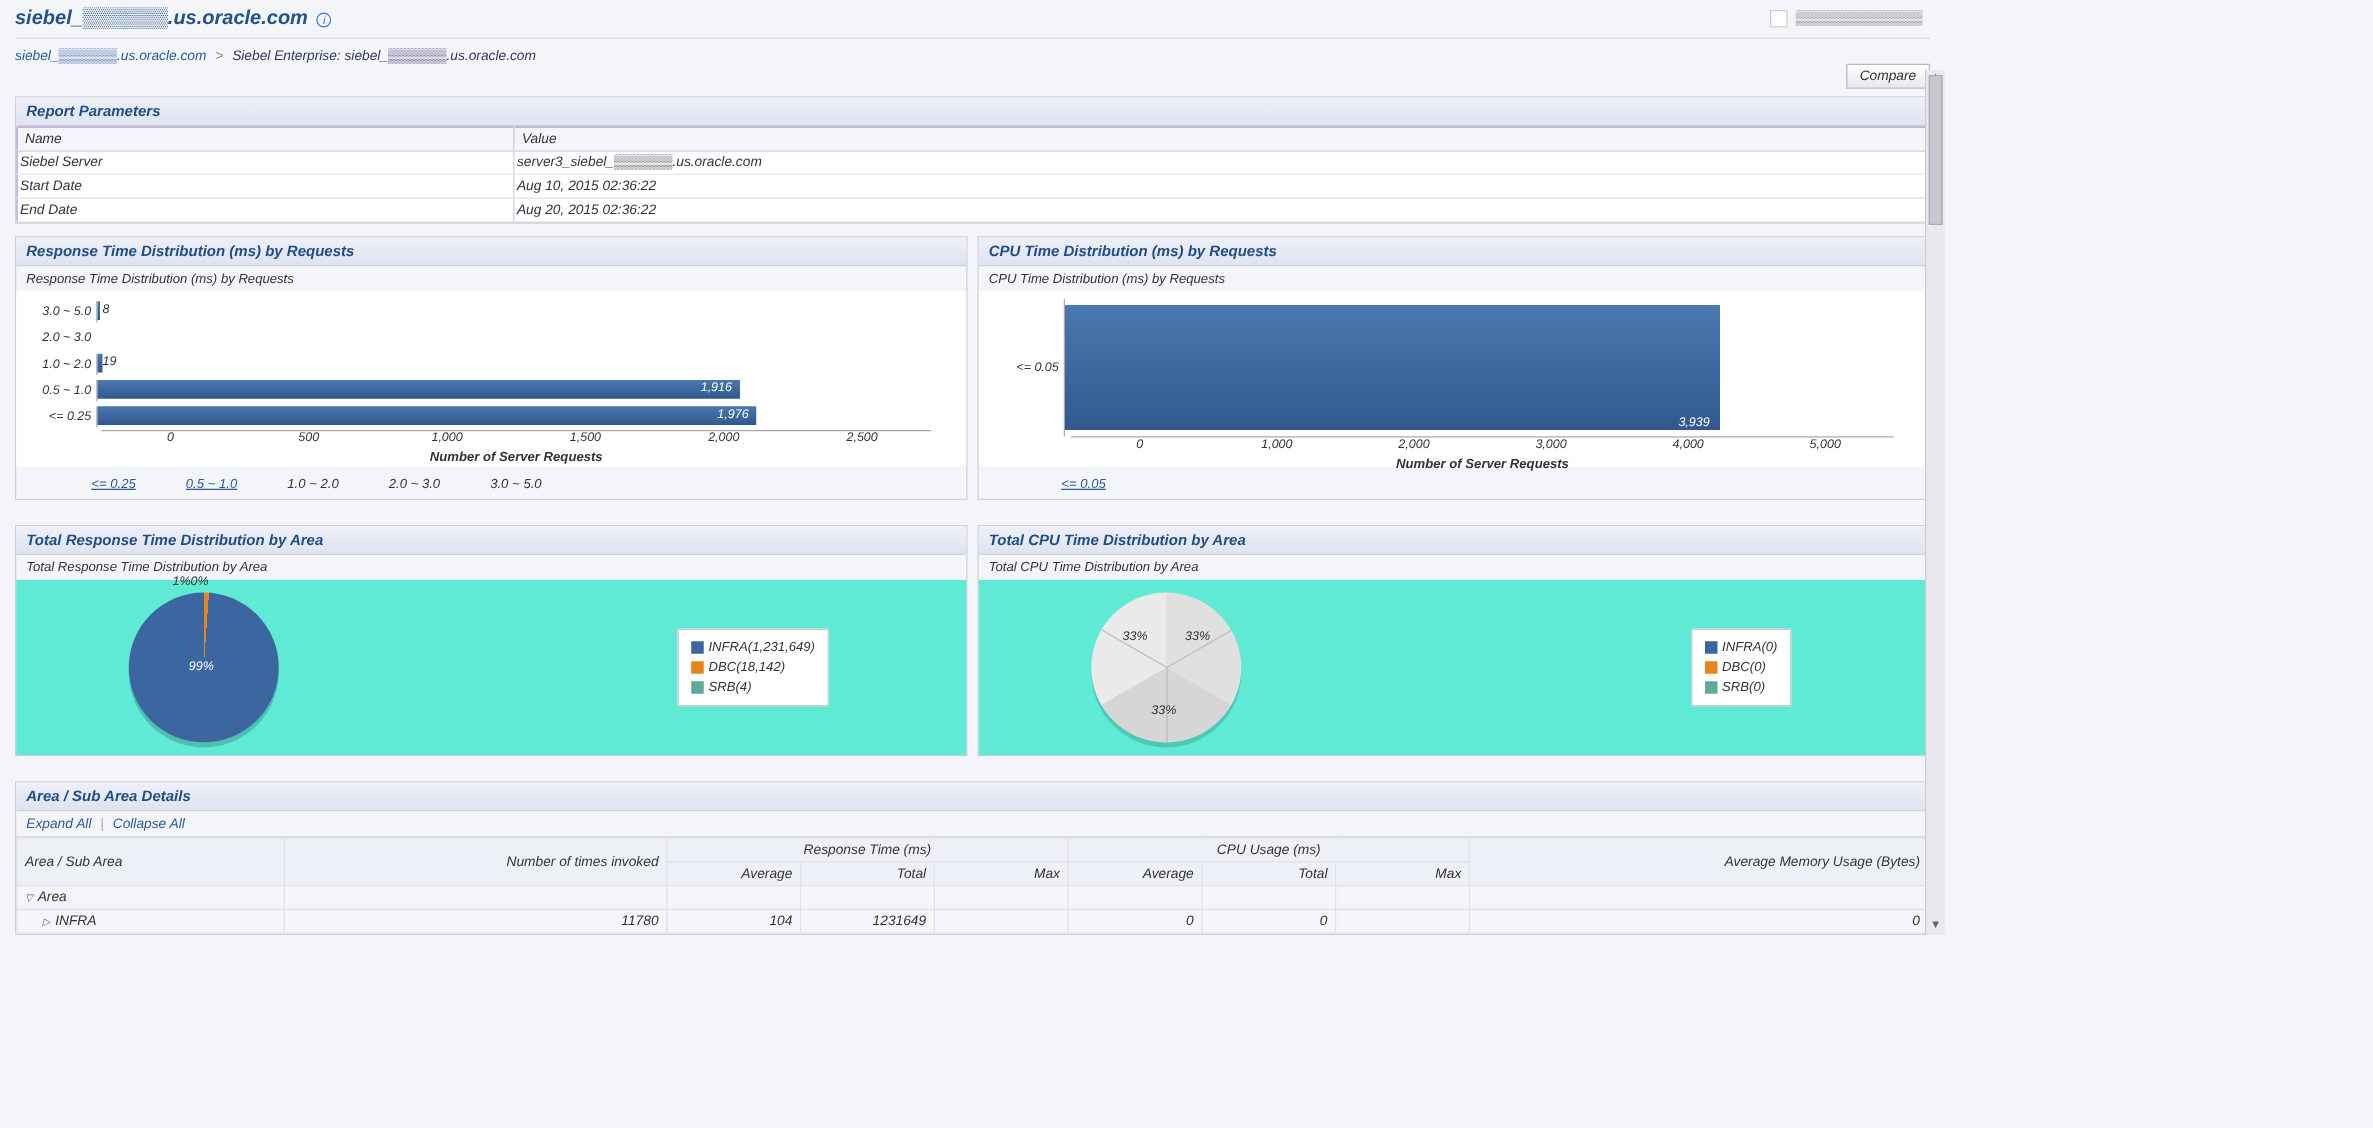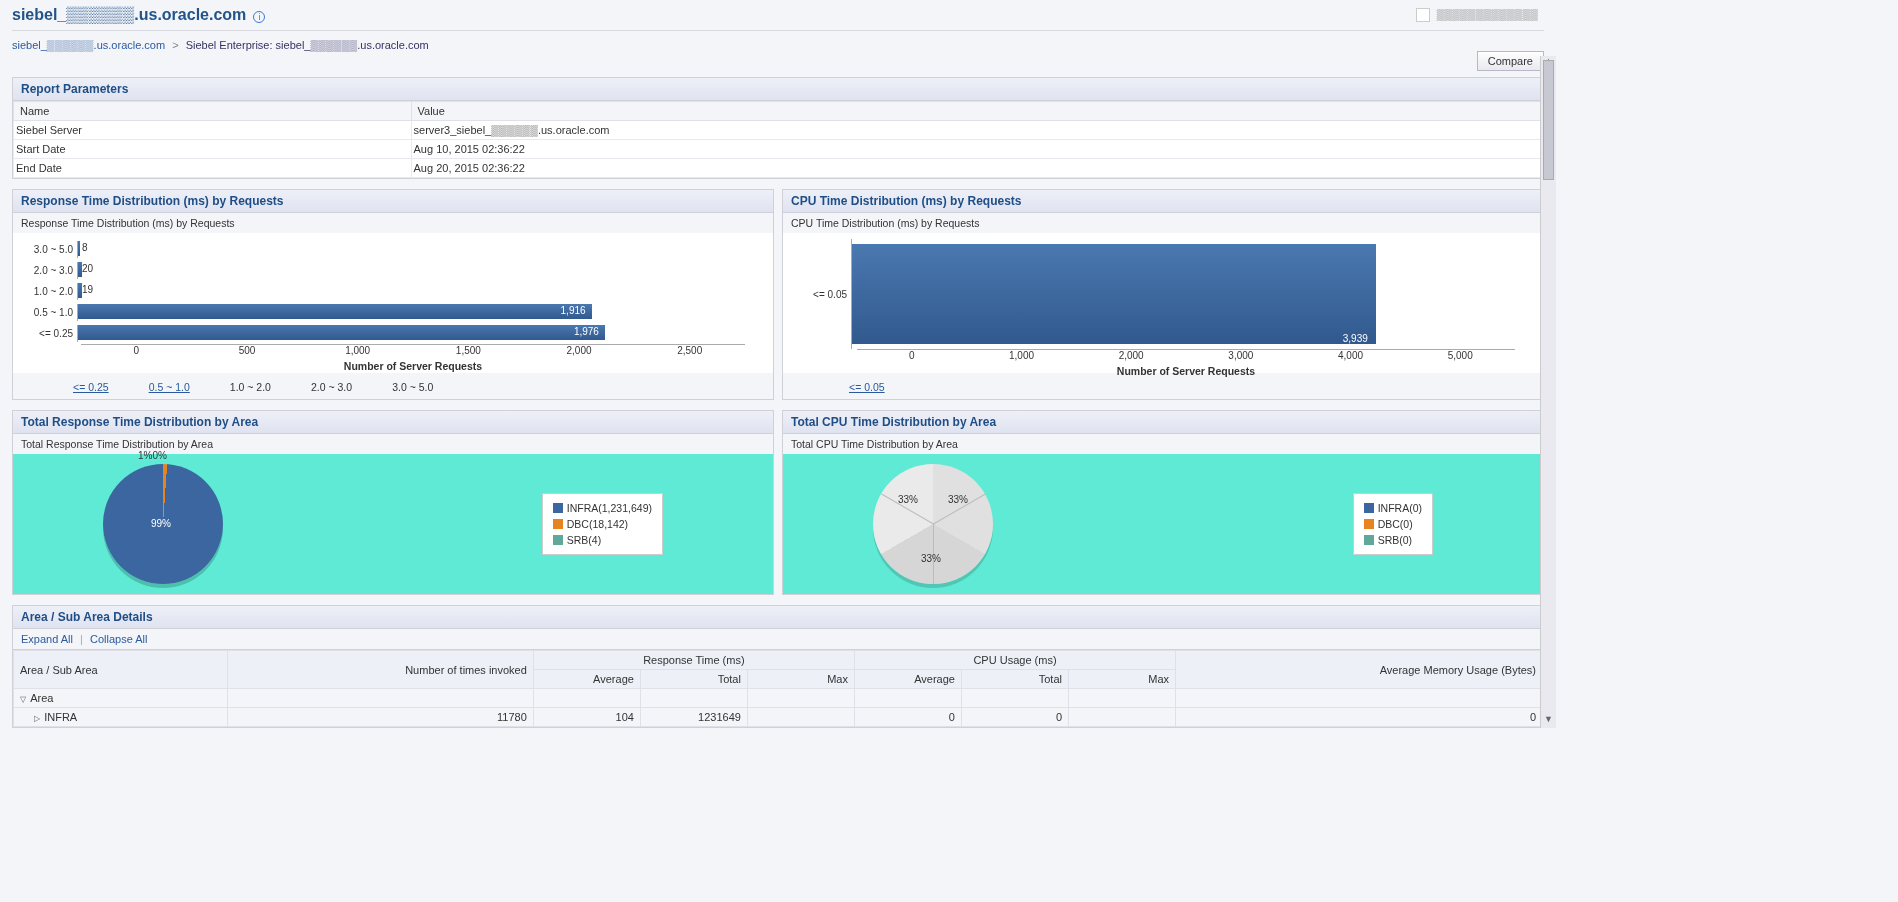--- a/index.html
+++ b/index.html
@@ -1,17 +1,17 @@
 <!DOCTYPE html>
 <html><head>
 <meta charset="utf-8">
 <style>
 * { box-sizing: border-box; margin: 0; padding: 0; }
 body { font-family: Arial, sans-serif; font-size: 11px; background: #f4f5f9; color: #333; overflow-x: hidden; }
-.page { width: 1556px; position: relative; }
+.page { width: 1556px; position: relative; font-style: italic; }
 .top-title { padding: 6px 12px 4px 12px; }
 .top-title .hostname { font-size: 16px; font-weight: bold; color: #22538a; display: inline-block; }
 .top-title .info-icon { display:inline-block; width:12px;height:12px; border:1px solid #3a7bd5; border-radius:50%; color:#3a7bd5; font-size:9px; text-align:center; line-height:10px; vertical-align:middle; margin-left:4px;}
 .top-right-link { position:absolute; right:18px; top:8px; font-size:11px; color:#666; }
 .top-right-link .doc-icon { display:inline-block; width:14px; height:14px; background:#fff; border:1px solid #ccc; margin-right:4px; vertical-align:middle;}
 .divider { border-top:1px solid #d9d9e0; margin:2px 12px;}
 .tab-row { padding:4px 12px; }
 .tab-pill { display:inline-block; background:#fff; border:1px solid #d0d0d8; border-radius:3px; padding:4px 10px; font-size:11px; color:#333;}
 .tab-pill .radio-dot{ display:inline-block; width:10px;height:10px;border:1px solid #3a7bd5;border-radius:50%;margin-right:6px;vertical-align:middle;position:relative;}
 .tab-pill .radio-dot::after{content:"";position:absolute;top:1px;left:1px;width:6px;height:6px;background:#3a7bd5;border-radius:50%;}
@@ -21,21 +21,21 @@
 .breadcrumb .sep{ color:#888; margin:0 4px;}
 .report-title { padding:2px 12px 8px 12px; font-size:13px; font-weight:bold; color:#1f4e87;}
 .compare-bar { text-align:right; padding:0 12px 6px 0;}
 .compare-btn { display:inline-block; background:linear-gradient(#fff,#e8e8ef); border:1px solid #b8b8c6; padding:3px 10px; font-size:11px; color:#333; cursor:pointer;}
 .section-panel { margin: 0 12px 10px 12px; border:1px solid #d0d0d8;}
 .section-header { background:linear-gradient(#eef0f8,#dfe3f0); padding:4px 8px; font-size:12px; font-weight:bold; color:#1f4e87; border-bottom:1px solid #d0d0d8;}
 .param-table { width:100%; border-collapse:collapse; background:#4c1d95;}
 .param-table th { text-align:left; font-weight:normal; background:#f4f5f9; border:1px solid #e0e0e8; padding:3px 6px; color:#333;}
 .param-table td { border:1px solid #e8e8ef; padding:3px 2px; background:#fff;}
 .param-table td:first-child{ width:26%;}
-.two-col { display:flex; gap:0; margin:0 12px 10px 12px;}
+.two-col { display:flex; gap:0; margin:0 12px 20px 12px;}
 .half { width:50%; border:1px solid #d0d0d8;}
 .half + .half { margin-left:8px;}
 .sub-caption { font-size:10.5px; color:#333; padding:4px 8px;}
 .chart-area { padding:6px 8px 4px 8px; background:#fff; position:relative;}
 
 .hbar-chart { position:relative; height:130px; margin-left:60px; margin-right:20px;}
 .hbar-row { display:flex; align-items:center; height:21px; }
 .hbar-label { width:56px; margin-left:-60px; text-align:right; font-size:10px; color:#333; padding-right:4px;}
 .hbar-track { flex:1; position:relative; height:17px; border-left:1px solid #aaa;}
 .hbar-bar { height:15px; background:linear-gradient(#4a78b0,#31598e); position:relative;}
@@ -160,25 +160,20 @@
         <div class="hbar-row">
               <span class="hbar-label">3.0 ~ 5.0</span>
               <div class="hbar-track">
                 <div class="hbar-bar" style="width:2px;">
                   <span class="hbar-val dark">8</span>
                 </div>
               </div>
             </div>
         <div class="hbar-row">
               <span class="hbar-label">2.0 ~ 3.0</span>
-              <div class="hbar-track">
-                <div class="hbar-bar" style="width:4px;">
-                  <span class="hbar-val dark">20</span>
-                </div>
-              </div>
             </div>
         <div class="hbar-row">
               <span class="hbar-label">1.0 ~ 2.0</span>
               <div class="hbar-track">
                 <div class="hbar-bar" style="width:4px;">
                   <span class="hbar-val dark">19</span>
                 </div>
               </div>
             </div>
         <div class="hbar-row">

